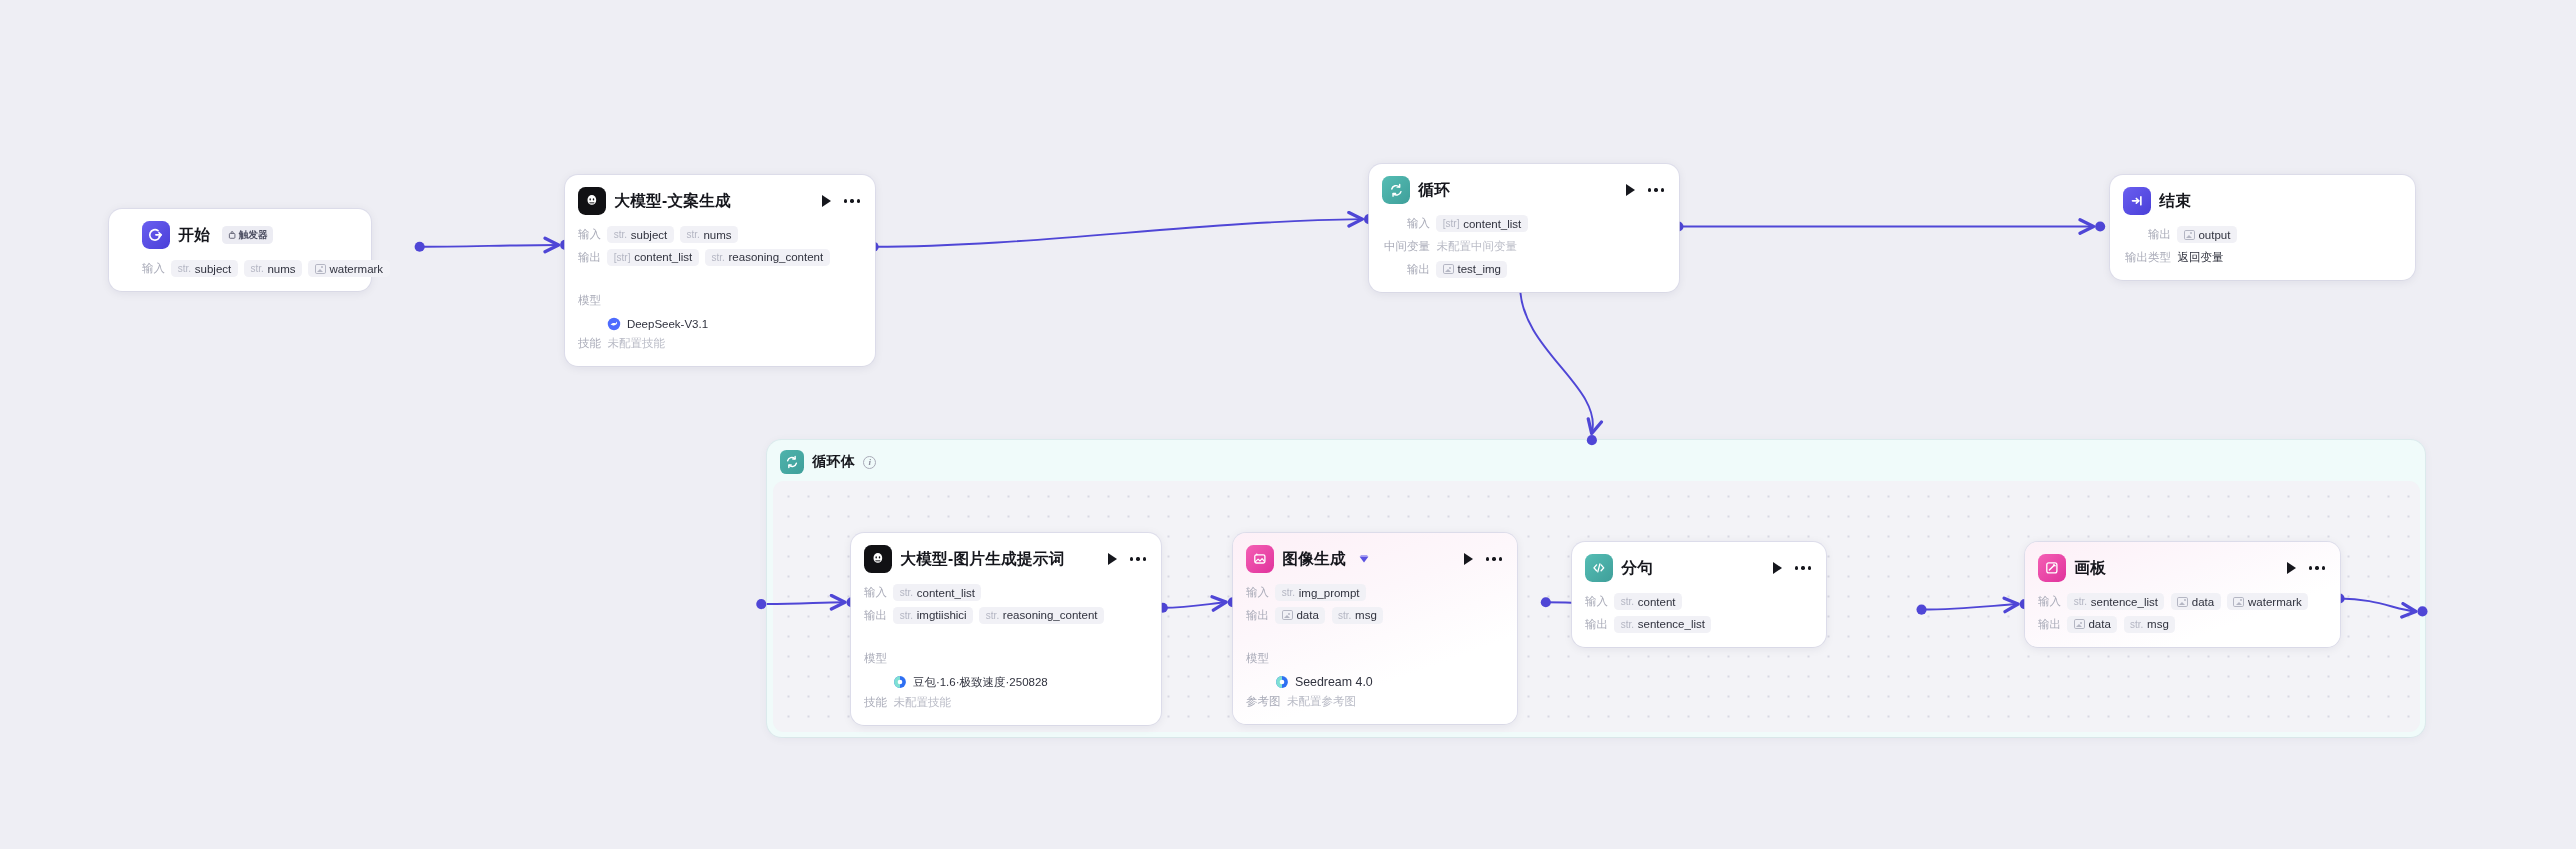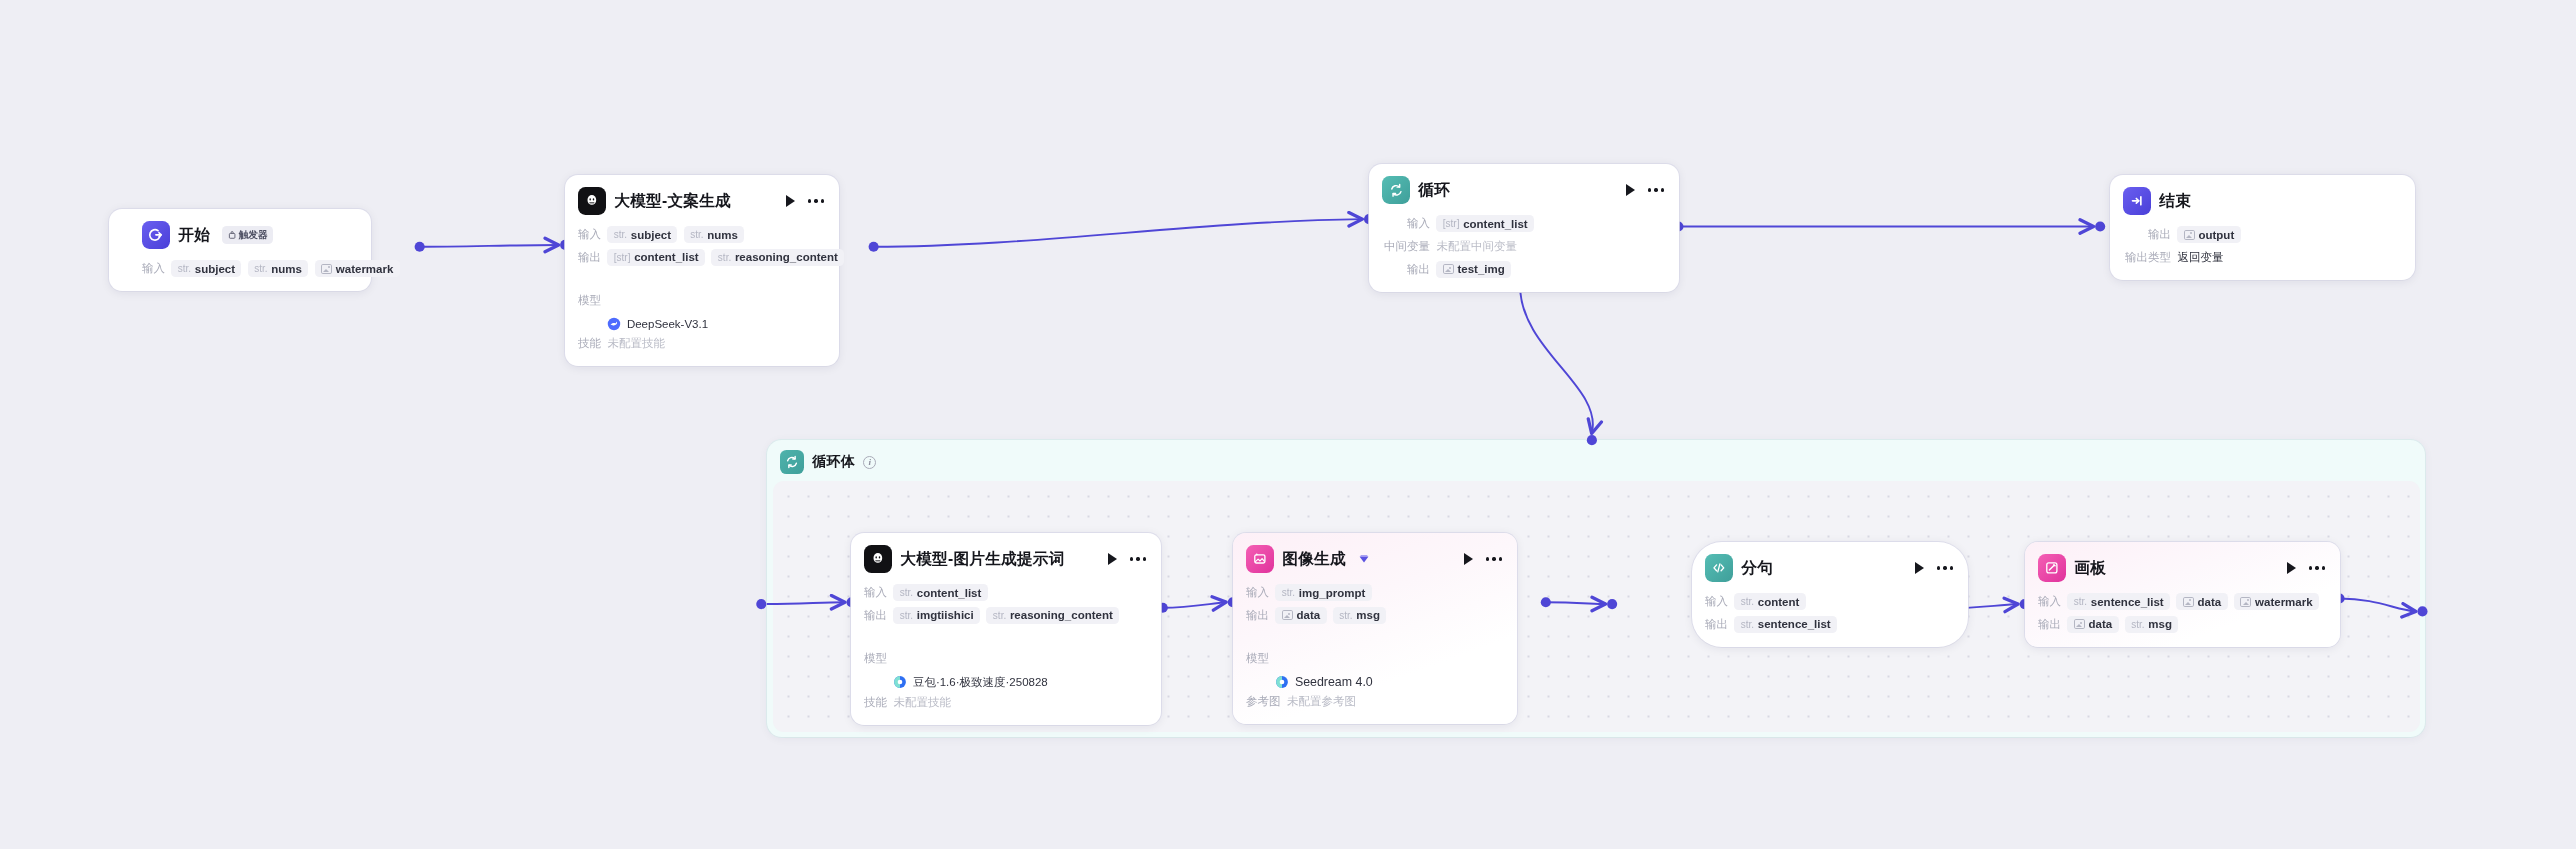--- a/index.html
+++ b/index.html
@@ -67,21 +67,21 @@
     font-size: 11.5px; color: #a9abb8; font-weight: 500;
     white-space: nowrap; flex: 0 0 auto;
   }
   .rlabel.w3 { min-width: 48px; text-align: right; }
   .chip {
     display: inline-flex; align-items: center; gap: 3.7px;
     background: #f1f1f6; border-radius: 4.6px;
     padding: 2.3px 6.4px; white-space: nowrap;
   }
   .chip .typ { font-size: 10px; color: #b4b6c3; font-weight: 500; }
-  .chip .nm  { font-size: 11.5px; color: #30323e; font-weight: 700; }
+  .chip .nm  { font-size: 11.5px; color: #30323e; font-weight: 400; }
   .plain { font-size: 11.5px; color: #30323e; font-weight: 500; white-space: nowrap; }
   .muted { font-size: 11.5px; color: #b9bbc6; font-weight: 500; white-space: nowrap; }
   .model-row { display:flex; align-items:center; gap:5.5px;margin-top:47px; }
 
   
   .imgglyph { width: 11px; height: 10px; border: 1.2px solid #b4b6c3; border-radius: 1.8px;
               position: relative; display:inline-block; flex:0 0 auto; }
   .imgglyph::before { content:""; position:absolute; left:1.2px; bottom:1.1px;
               width:0; height:0; border-left:3.1px solid transparent;
               border-right:3.1px solid transparent; border-bottom:3.7px solid #b4b6c3; }
@@ -203,21 +203,21 @@
           <span class="nm">nums</span>
         </span>
         <span class="chip">
           <span class="imgglyph"></span>
           <span class="nm">watermark</span>
         </span>
       </div>
     </div>
   </div>
 
-  <div class="node" style="left:565px; top:175px; width:274px;">
+  <div class="node" style="left:565px; top:175px; width:310px;">
     <div class="node-head">
       <div class="node-icon" style="background:#111114;">
         <svg width="15.7" height="15.7" viewBox="0 0 18 18" fill="none">
           <ellipse cx="9" cy="8" rx="5" ry="5.6" fill="#fff"></ellipse>
           <ellipse cx="7.1" cy="7.4" rx=".85" ry="1.25" fill="#111114"></ellipse>
           <ellipse cx="10.9" cy="7.4" rx=".85" ry="1.25" fill="#111114"></ellipse>
           <path d="M6.6 11.3h4.8" stroke="#111114" stroke-width="1.1" stroke-linecap="round"></path>
         </svg>
       </div>
       <span class="node-title">大模型-文案生成</span>
@@ -449,21 +449,21 @@
           <span class="plain" style="font-size:12.4px;">Seedream 4.0</span>
         </span>
       </div>
       <div class="row">
         <span class="rlabel">参考图</span>
         <span class="muted">未配置参考图</span>
       </div>
     </div>
   </div>
 
-  <div class="node" style="left:1692px; top:542px; width:276px;border-radius:30px;">
+  <div class="node" style="left:1572px; top:542px; width:254px;">
     <div class="node-head">
       <div class="node-icon" style="background:linear-gradient(135deg,#55bdb4,#3f9f9a);">
         <svg width="15.7" height="15.7" viewBox="0 0 18 18" fill="none">
           <path d="M6.4 5.6 3.4 9l3 3.4" stroke="#fff" stroke-width="1.6" stroke-linecap="round" stroke-linejoin="round"></path>
           <path d="M11.6 5.6 14.6 9l-3 3.4" stroke="#fff" stroke-width="1.6" stroke-linecap="round" stroke-linejoin="round"></path>
           <path d="M10.2 4.4 7.8 13.6" stroke="#fff" stroke-width="1.5" stroke-linecap="round"></path>
         </svg>
       </div>
       <span class="node-title">分句</span>
       <span class="head-actions">

